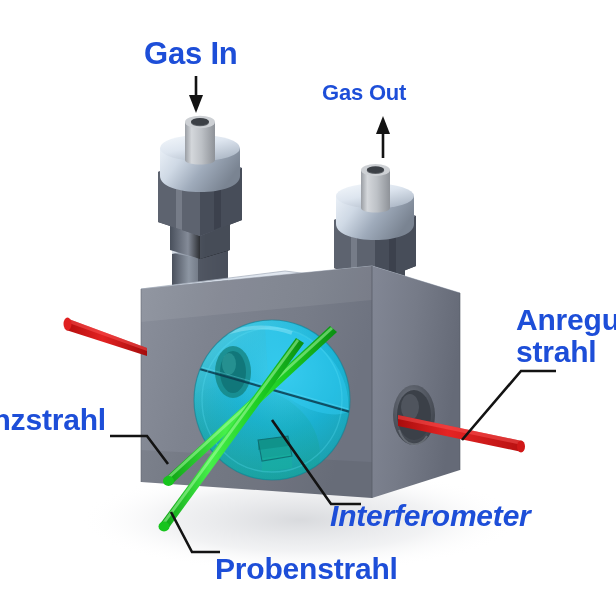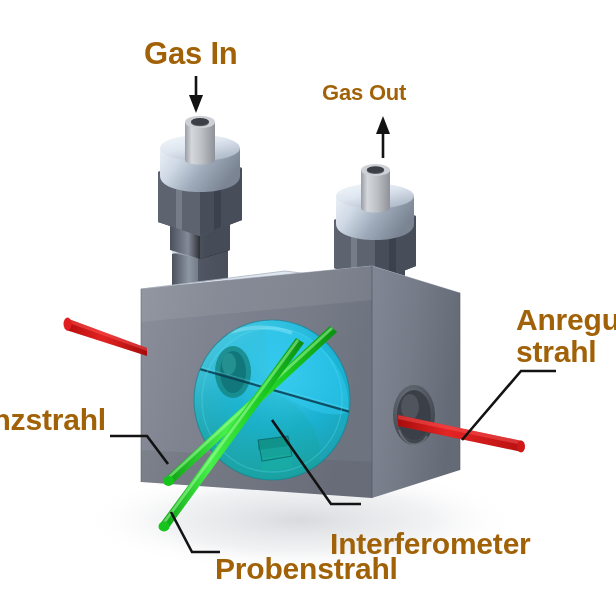--- a/index.html
+++ b/index.html
@@ -22,30 +22,30 @@
     position: absolute;
     left: 0;
     top: 0;
     width: 616px;
     height: 616px;
   }
   .lbl {
     position: absolute;
     font-family: "Liberation Sans", sans-serif;
     font-weight: bold;
-    color: #a16207;
+    color: #1d4ed8;
     white-space: pre;
     line-height: 1.06;
     letter-spacing: -0.2px;
   }
   #lbl-gas-in   { left: 144px; top: 38px;  font-size: 31px; }
   #lbl-gas-out  { left: 322px; top: 81px;  font-size: 22px; }
   #lbl-anregung { left: 516px; top: 304px; font-size: 30px; }
   #lbl-referenz { left: -24px; top: 404px; font-size: 30px; }
-  #lbl-interfer { left: 330px; top: 528px; font-size: 30px; }
+  #lbl-interfer { left: 330px; top: 500px; font-size: 30px; font-style: italic; }
   #lbl-proben   { left: 215px; top: 553px; font-size: 30px; }
 </style>
 </head>
 <body>
 
 <div id="stage">
 
   <svg id="scene" viewBox="0 0 616 616">
     <defs>
 

